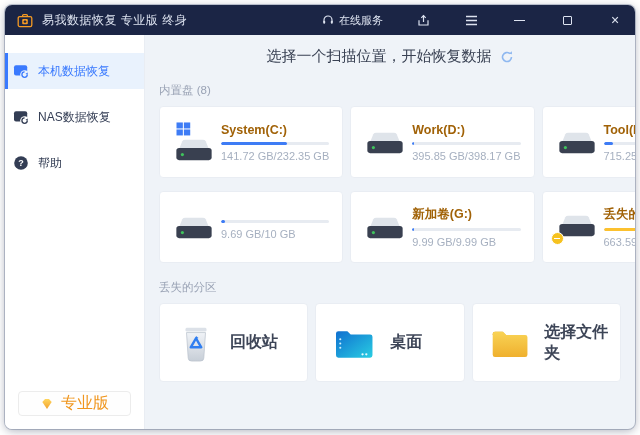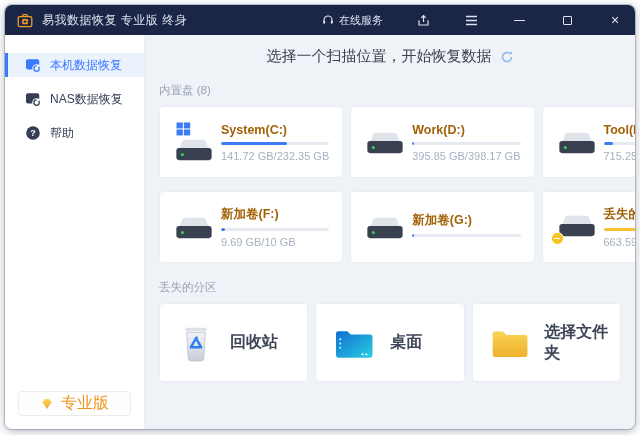--- a/index.html
+++ b/index.html
@@ -12,21 +12,21 @@
   .app-title{ color:#dde3f0; font-size:12px; letter-spacing:.5px;}
   .tb-right{ display:flex; align-items:center; gap:32px;}
   .online{ display:flex; align-items:center; gap:5px; color:#dde3f0; font-size:11px; cursor:default;}
   .tb-btn{ display:flex; align-items:center; justify-content:center; width:16px; height:16px; color:#dde3f0;}
   .min-glyph{ width:11px; height:0; border-top:1.5px solid #dde3f0;}
   .max-glyph{ width:9px; height:9px; border:1.2px solid #dde3f0; border-radius:1px;}
   .close-glyph{ font-size:14px; line-height:14px; color:#dde3f0;}
   
   .app-body{ flex:1; display:flex; min-height:0;}
   .sidebar{ width:140px; background:#ffffff; border-right:1px solid #e9edf3; position:relative; padding-top:18px; flex-shrink:0;}
-  .side-item{ position:relative; height:24px; display:flex; align-items:center; gap:9px; padding-left:20px;
+  .side-item{ position:relative; height:36px; display:flex; align-items:center; gap:9px; padding-left:8px;
     font-size:12px; color:#333d54; margin-bottom:10px; cursor:default;}
   .side-item .bgfill{ fill:#ffffff; }
   .side-item.selected{ background:#e9f2fd; color:#3a7afe;}
   .side-item.selected .bgfill{ fill:#e9f2fd; }
   .side-item.selected::before{ content:""; position:absolute; left:0; top:0; bottom:0; width:3px; background:#3a7afe;}
   .side-icon{ width:16px; height:16px; flex-shrink:0;}
   .license-btn{ position:absolute; left:13px; right:13px; bottom:13px; height:25px; border:1px solid #ececec;
     border-radius:4px; background:#fefefe; display:flex; align-items:center; justify-content:center; gap:7px;
     font-size:16px; color:#f0961e; cursor:default;}
   
@@ -219,23 +219,20 @@
 
         <div class="card drive-card">
           <div class="drive-icon-box">
             <svg width="46" height="26" viewBox="0 0 48 28">
               <path d="M8 14 L11.4 5.6 Q12.2 4 14.6 4 H33.4 Q35.8 4 36.6 5.6 L40 14 Z" fill="#dfe4ea"></path>
               <rect x="5" y="13" width="38" height="13" rx="3" fill="#394050"></rect>
               <circle cx="11.5" cy="20" r="1.7" fill="#3fc45c"></circle>
             </svg>
           </div>
           <div class="drive-info">
-            <div class="drive-name-row">
-                <span class="drive-name">新加卷(F:)</span>
-              </div>
             <div class="bar-track">
                 <div class="bar-fill" style="width: 3.5%; background: rgb(62, 124, 245);"></div>
               </div>
             <div class="capacity">9.69 GB/10 GB</div>
           </div>
         </div>
 
         <div class="card drive-card">
           <div class="drive-icon-box">
             <svg width="46" height="26" viewBox="0 0 48 28">
@@ -244,20 +241,21 @@
               <circle cx="11.5" cy="20" r="1.7" fill="#3fc45c"></circle>
             </svg>
           </div>
           <div class="drive-info">
             <div class="drive-name-row">
                 <span class="drive-name">新加卷(G:)</span>
               </div>
             <div class="bar-track">
                 <div class="bar-fill" style="width: 2%; background: rgb(62, 124, 245);"></div>
               </div>
+            <div class="capacity">9.99 GB/9.99 GB</div>
           </div>
         </div>
 
         <div class="card drive-card">
           <div class="drive-icon-box">
             <div style="position:relative">
               <svg width="46" height="26" viewBox="0 0 48 28">
                 <path d="M8 14 L11.4 5.6 Q12.2 4 14.6 4 H33.4 Q35.8 4 36.6 5.6 L40 14 Z" fill="#dfe4ea"></path>
                 <rect x="5" y="13" width="38" height="13" rx="3" fill="#394050"></rect>
               </svg>

